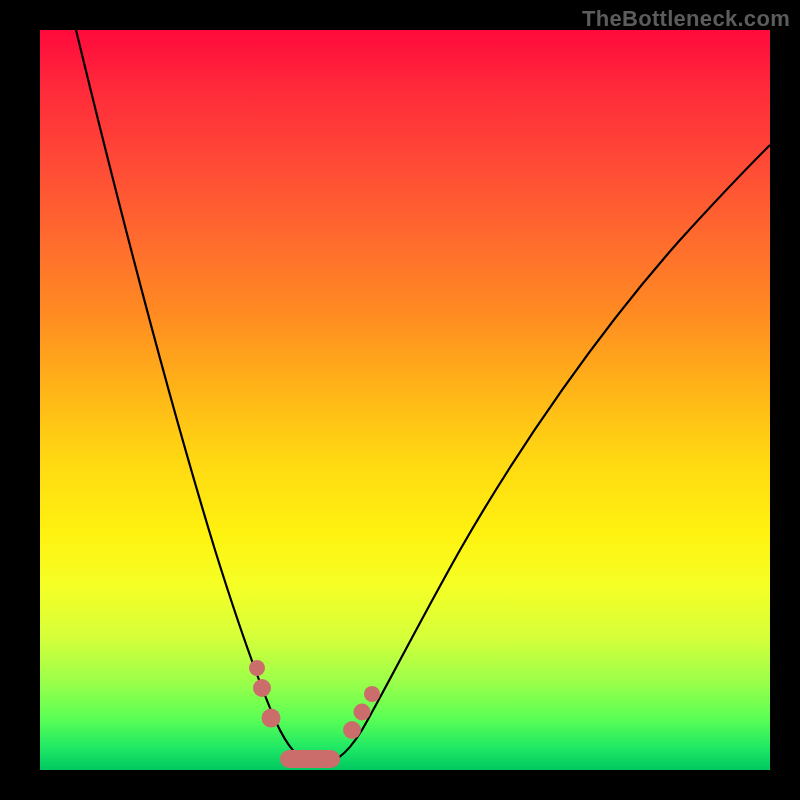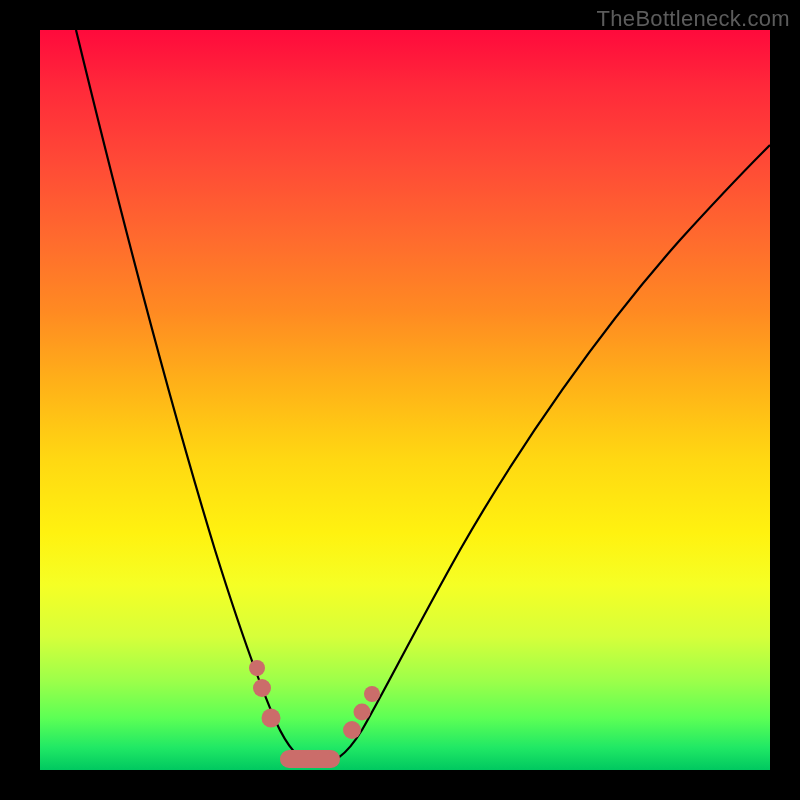--- a/index.html
+++ b/index.html
@@ -41,21 +41,21 @@
       #20e865 97%,
       #00c860 100%
     );
   }
   .watermark {
     position: absolute;
     top: 6px;
     right: 10px;
     color: #5c5c5c;
     font-size: 22px;
-    font-weight: 400;
+    font-weight: 700;
     letter-spacing: 0.3px;
     z-index: 10;
     user-select: none;
   }
   svg.curve {
     position: absolute;
     left: 0;
     top: 0;
     width: 730px;
     height: 740px;

